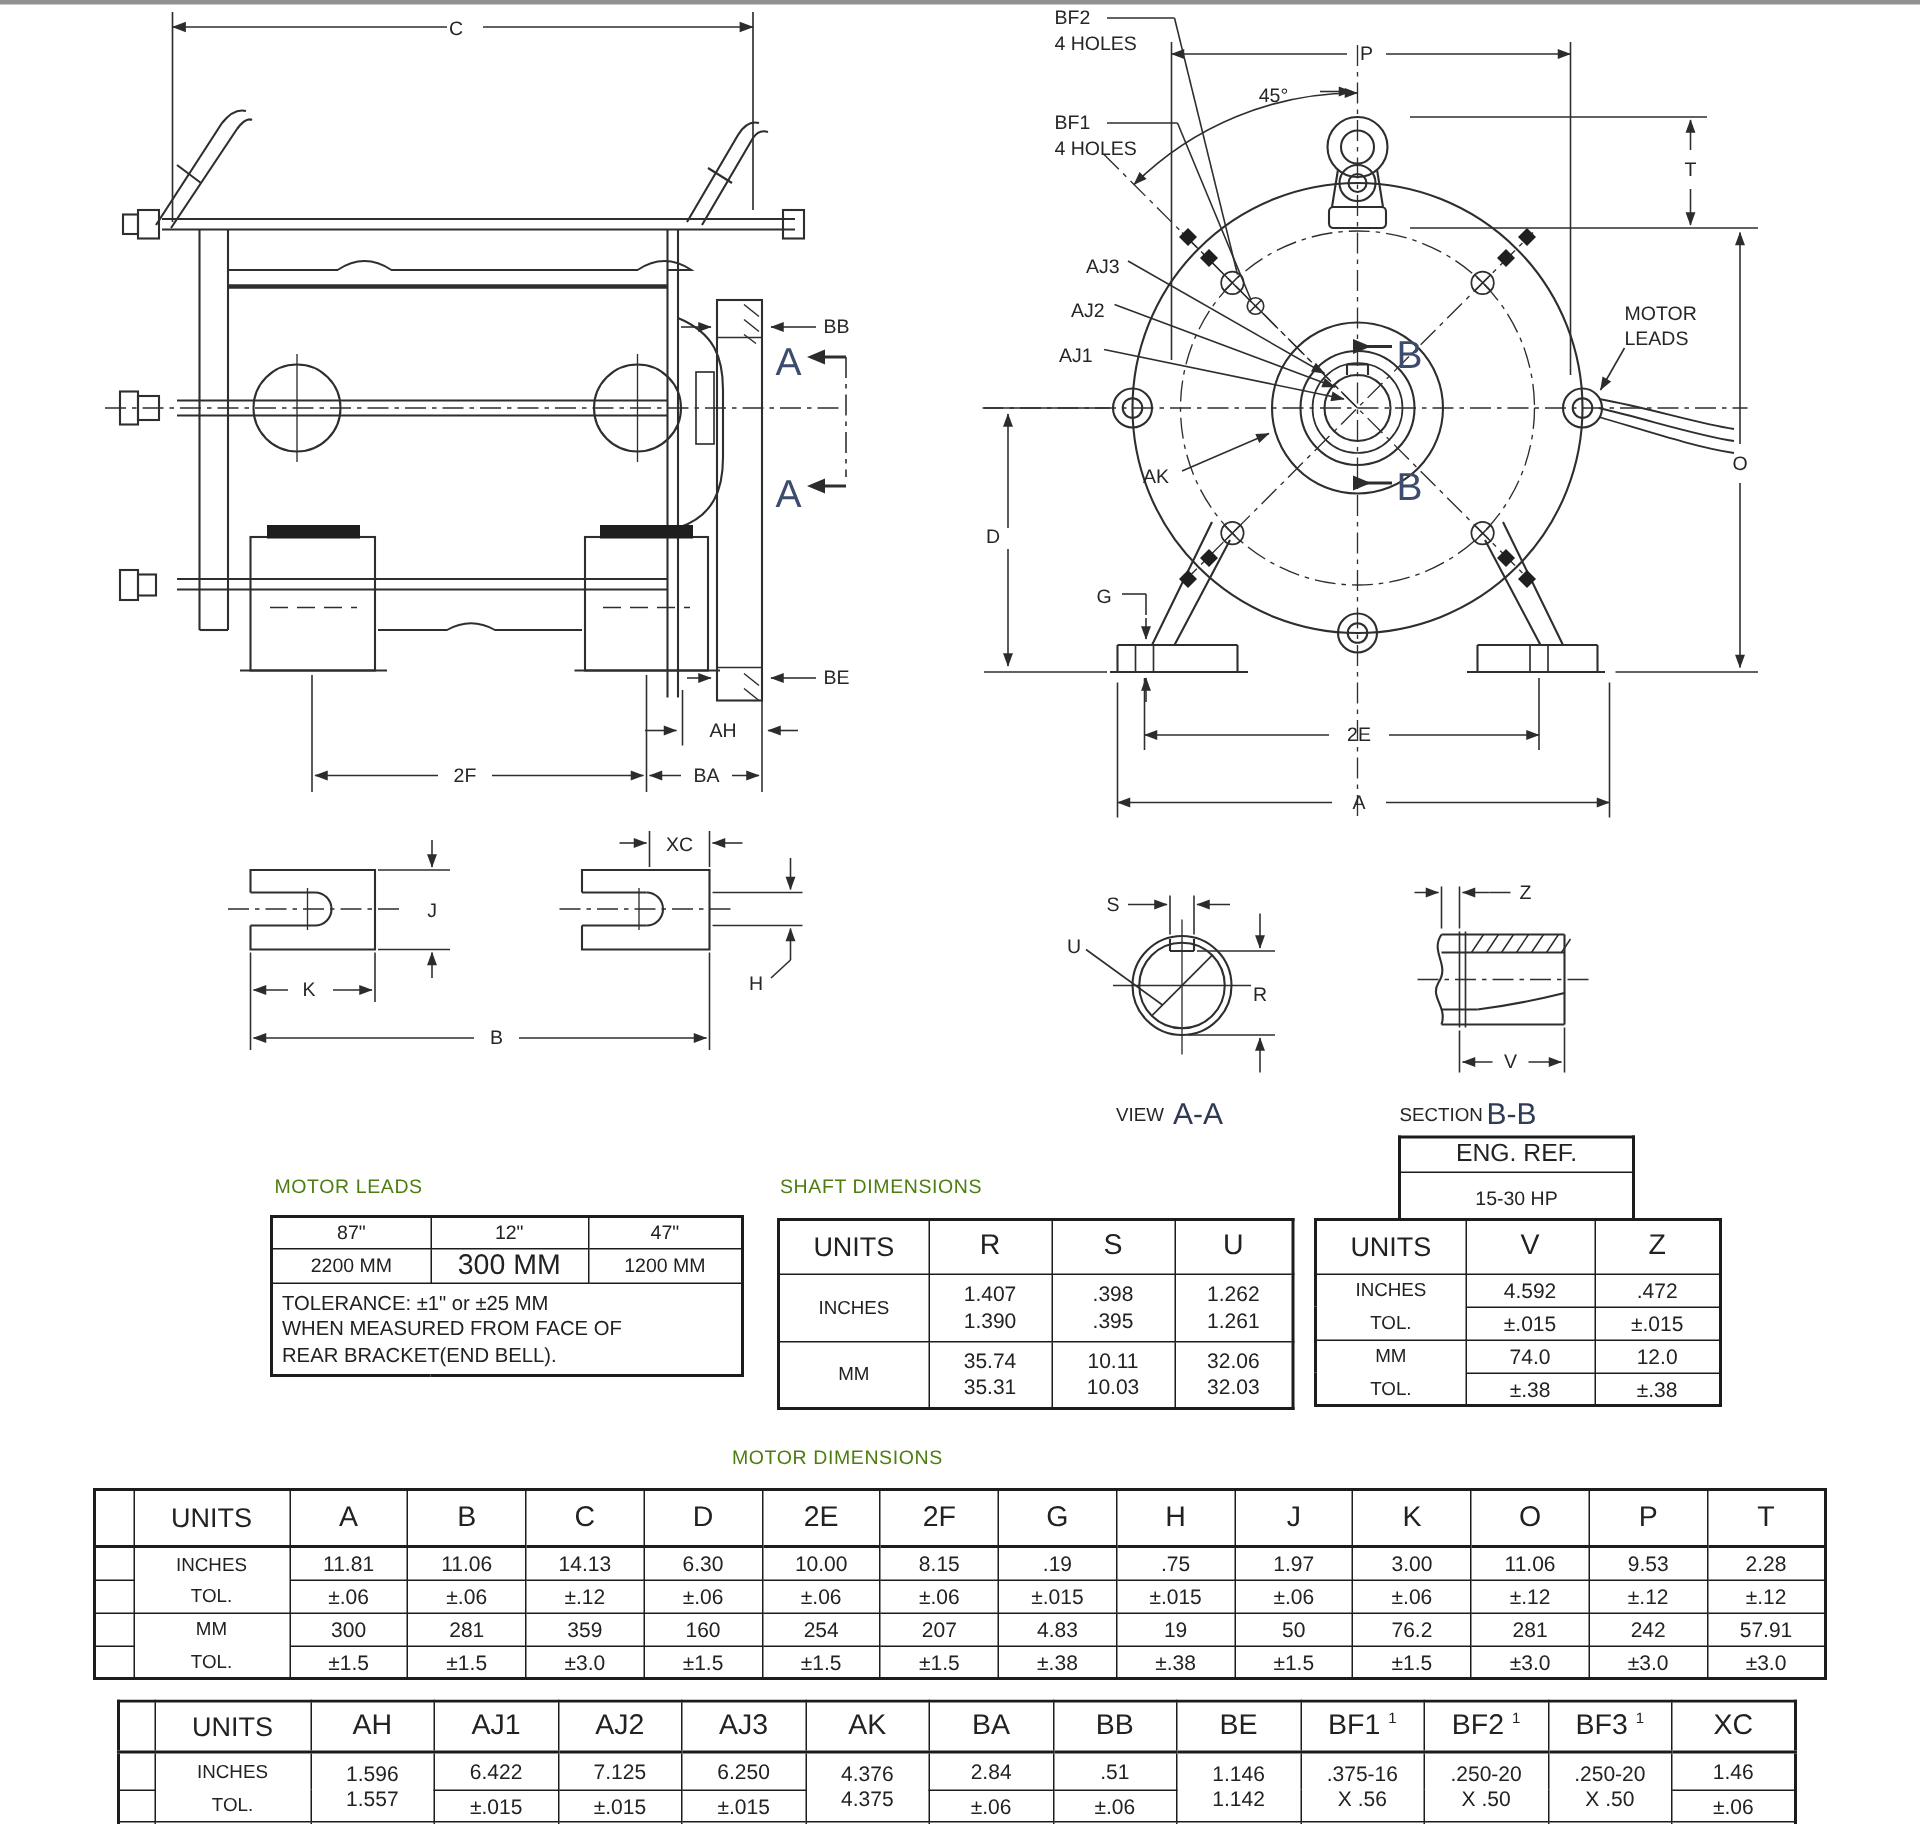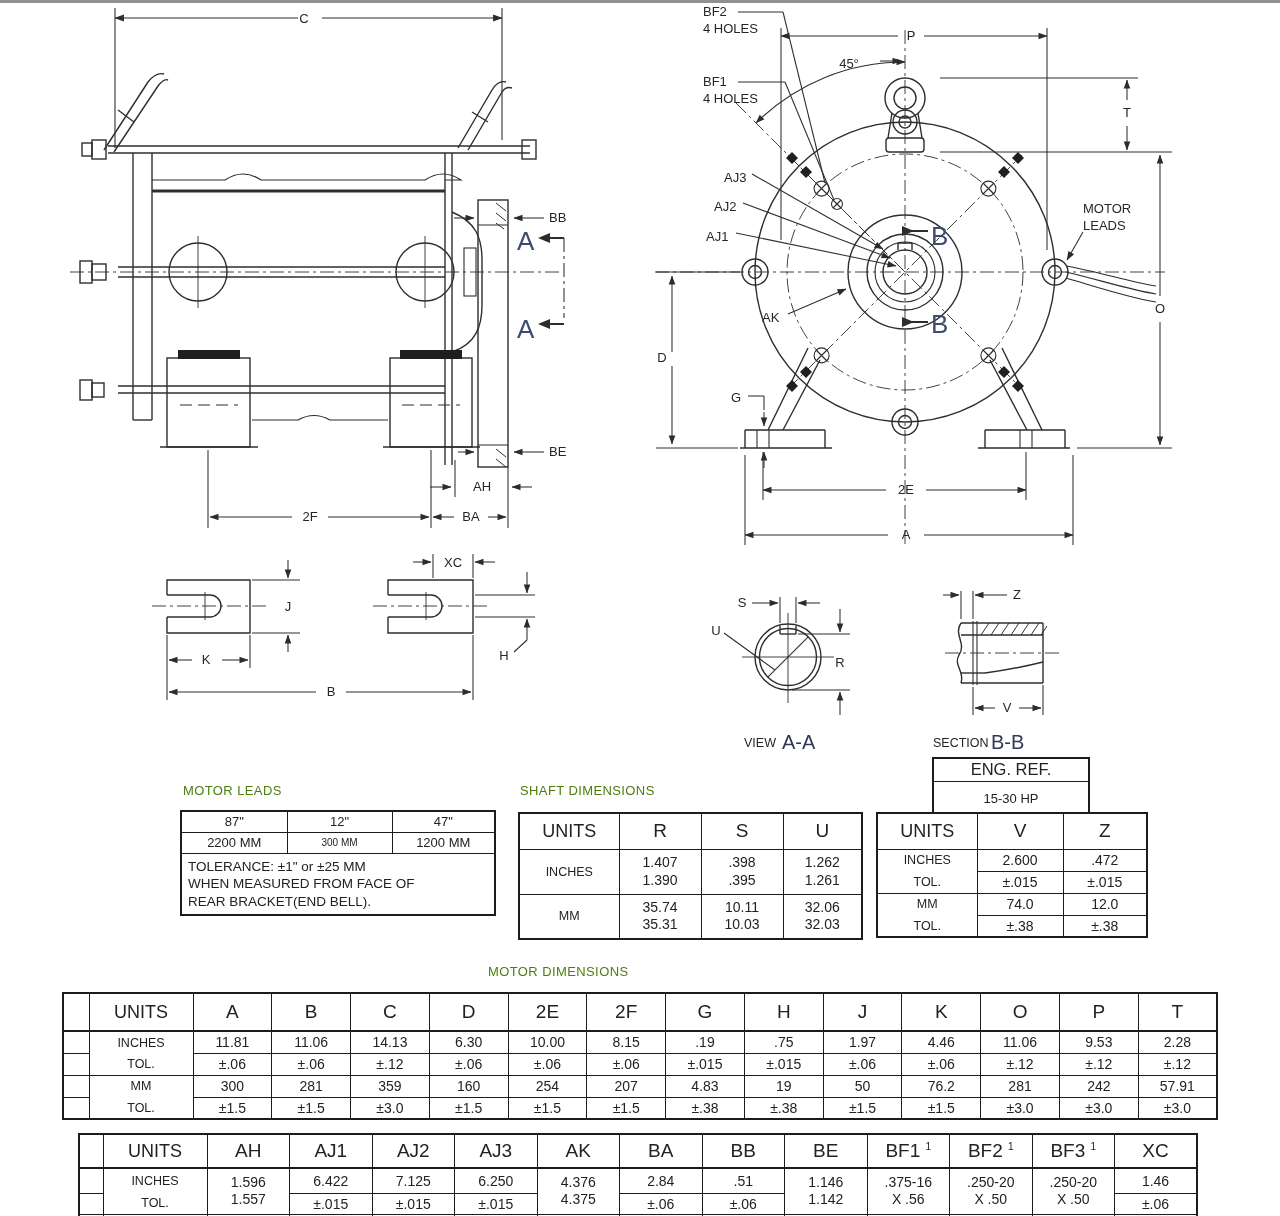--- a/index.html
+++ b/index.html
@@ -427,21 +427,21 @@
         <col>
       </colgroup>
   <tbody>
   <tr style="height:21px">
     <td class="val" style="font-size:13px">87"</td>
     <td class="val" style="font-size:13px">12"</td>
     <td class="val" style="font-size:13px">47"</td>
   </tr>
   <tr style="height:21px">
     <td class="val" style="font-size:13px">2200 MM</td>
-    <td class="val" style="font-size:10px">300 MM</td>
+    <td class="val" style="font-size:19px">300 MM</td>
     <td class="val" style="font-size:13px">1200 MM</td>
   </tr>
   <tr style="height:58px">
     <td class="notecell pre" colspan="3">TOLERANCE:  ±1" or  ±25 MM
 WHEN MEASURED FROM FACE OF
 REAR BRACKET(END BELL).</td>
   </tr>
 </tbody>
     </table>
 
@@ -499,21 +499,21 @@
         <col>
       </colgroup>
   <tbody>
         <tr style="height:36px">
     <th class="hdr">UNITS</th>
     <th class="big">V</th>
     <th class="big">Z</th>
   </tr>
   <tr style="height:22px">
     <th class="lbl">INCHES</th>
-    <td class="val">2.600</td>
+    <td class="val">4.592</td>
     <td class="val">.472</td>
   </tr>
   <tr style="height:22px">
     <th class="lbl ht">TOL.</th>
     <td class="val">±.015</td>
     <td class="val">±.015</td>
   </tr>
   <tr style="height:22px">
     <th class="lbl">MM</th>
     <td class="val">74.0</td>
@@ -569,21 +569,21 @@
     <th class="lbl">INCHES</th>
     <td class="val">11.81</td>
     <td class="val">11.06</td>
     <td class="val">14.13</td>
     <td class="val">6.30</td>
     <td class="val">10.00</td>
     <td class="val">8.15</td>
     <td class="val">.19</td>
     <td class="val">.75</td>
     <td class="val">1.97</td>
-    <td class="val">4.46</td>
+    <td class="val">3.00</td>
     <td class="val">11.06</td>
     <td class="val">9.53</td>
     <td class="val">2.28</td>
   </tr>
   <tr style="height:22px">
     <td class="sp"></td>
     <th class="lbl ht">TOL.</th>
     <td class="val">±.06</td>
     <td class="val">±.06</td>
     <td class="val">±.12</td>

